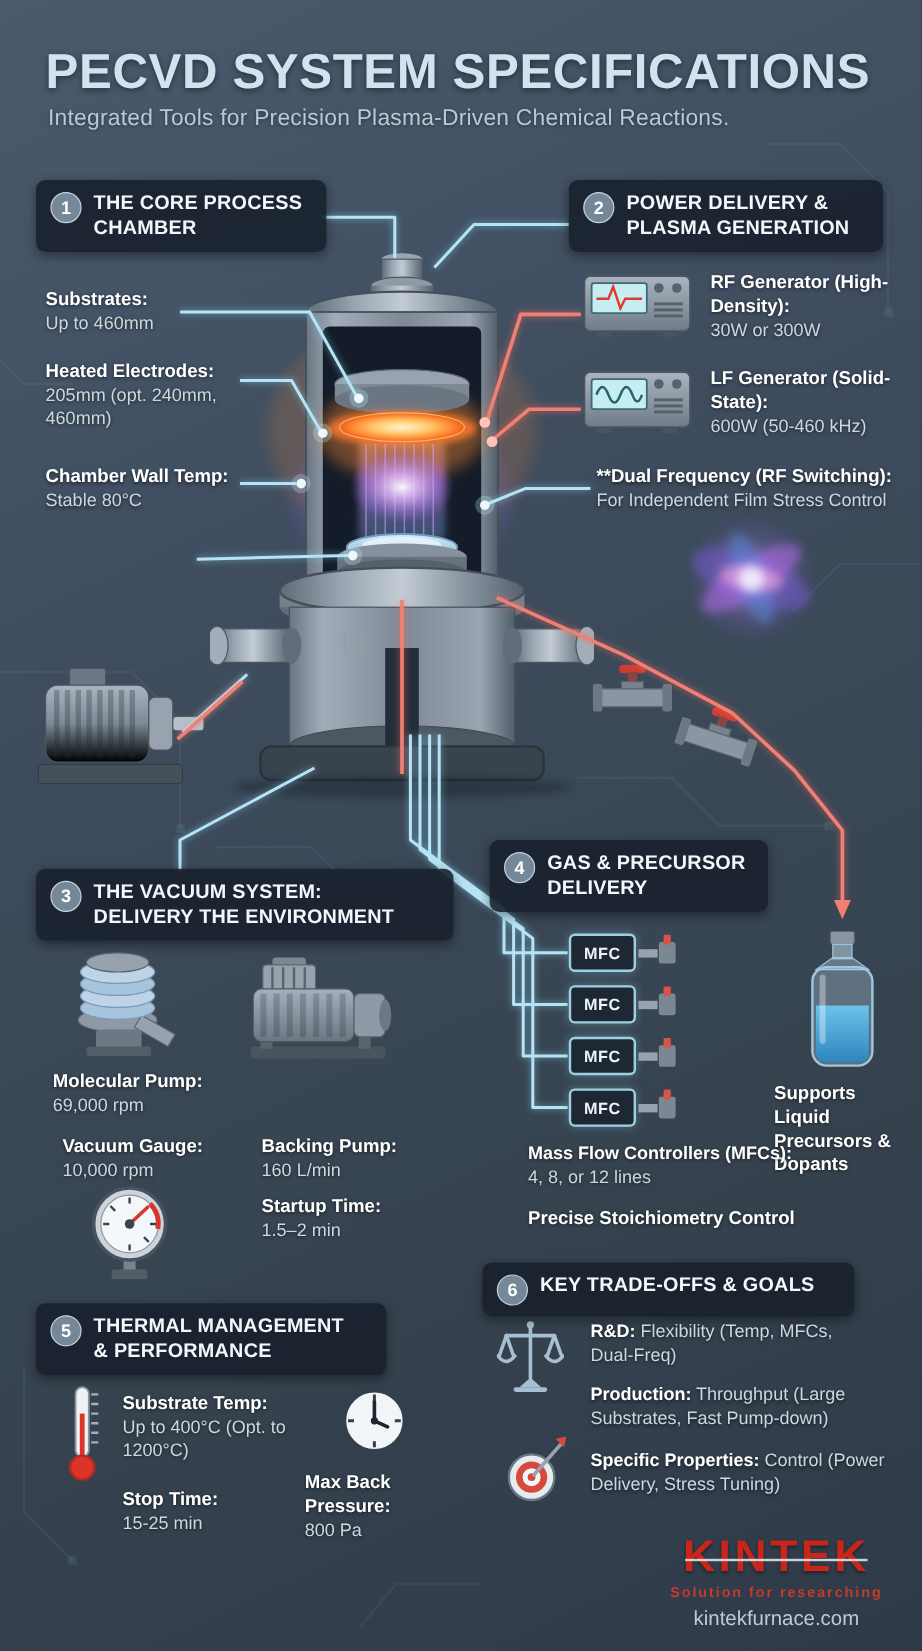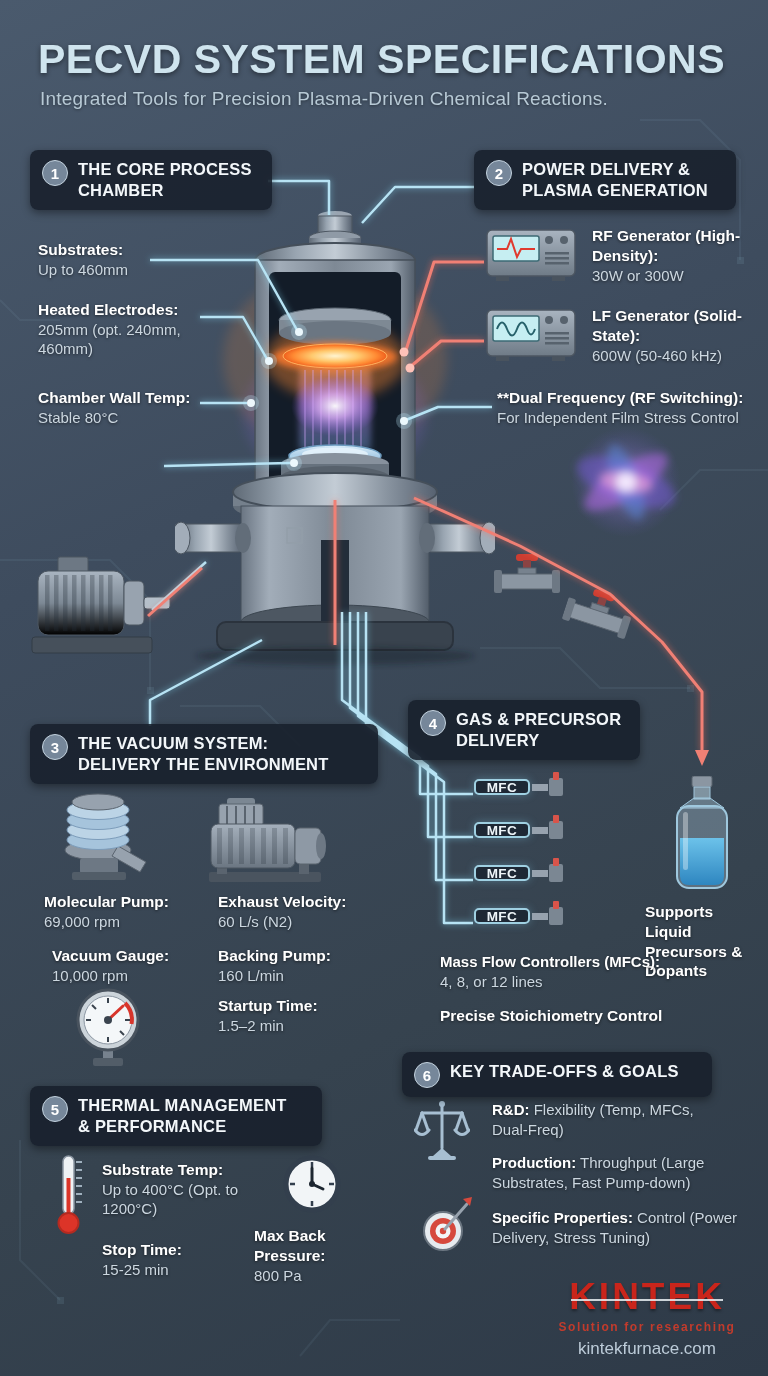--- a/index.html
+++ b/index.html
@@ -21,21 +21,21 @@
   .sec-title div{color:#f3f7fa;font-weight:700;font-size:16.5px;line-height:1.28;
                  letter-spacing:.2px;white-space:nowrap}
   
   .callout{position:absolute;z-index:6}
   .c-label{color:#fff;font-weight:700;font-size:15.5px;line-height:1.28;text-shadow:0 1px 3px rgba(0,0,0,.55)}
   .c-value{color:#ccd7e0;font-size:15px;line-height:1.28;text-shadow:0 1px 3px rgba(0,0,0,.55)}
   .inline-note{font-size:15px;color:#ccd7e0;line-height:1.3;text-shadow:0 1px 3px rgba(0,0,0,.55)}
   .inline-note .b{color:#fff;font-weight:700}
   
   .mfc-row{position:absolute;display:flex;align-items:center;z-index:6}
-  .mfc-box{width:56px;height:16px;background:#1e2835;border:2px solid #9fd0e2;border-radius:5px;
+  .mfc-box{width:56px;height:32px;background:#1e2835;border:2px solid #9fd0e2;border-radius:5px;
            color:#eef5f9;font-weight:700;font-size:13.5px;display:flex;align-items:center;
            justify-content:center;letter-spacing:.5px;box-shadow:0 0 8px rgba(130,200,230,.35)}
   .mfc-pipe{width:16px;height:7px;background:#97a2ae;margin-left:2px}
   .mfc-valve{width:14px;height:18px;background:#7b8793;border-radius:2px;position:relative;margin-left:1px}
   .mfc-valve:before{content:"";position:absolute;left:4px;top:-6px;width:6px;height:8px;background:#d8544a;border-radius:1px}
   
   .logo-wrap{position:relative;display:inline-block}
   .logo-text{font-size:37px;font-weight:700;color:#c9251b;letter-spacing:3px;
              text-shadow:0 2px 3px rgba(0,0,0,.4)}
   .logo-stripe{position:absolute;left:2px;right:2px;top:54%;height:2.5px;background:#e9eef2;opacity:.85}
@@ -421,24 +421,20 @@
       <rect x="80" y="34" width="5" height="36"></rect>
     </g>
     <rect x="92" y="34" width="26" height="36" rx="5" fill="#8e99a5" stroke="#5a646f"></rect>
     <ellipse cx="118" cy="52" rx="5" ry="13" fill="#6d7884"></ellipse>
   </svg>
 
   <div class="callout" style="left:44px;top:892px;width:168px">
     <div class="c-label">Molecular Pump:</div>
     <div class="c-value">69,000 rpm</div>
   </div>
-  <div class="callout" style="left:218px;top:892px;width:160px">
-    <div class="c-label">Exhaust Velocity:</div>
-    <div class="c-value">60 L/s (N2)</div>
-  </div>
   <div class="callout" style="left:52px;top:946px;width:160px">
     <div class="c-label">Vacuum Gauge:</div>
     <div class="c-value">10,000 rpm</div>
   </div>
   <div class="callout" style="left:218px;top:946px;width:160px">
     <div class="c-label">Backing Pump:</div>
     <div class="c-value">160 L/min</div>
   </div>
   <div class="callout" style="left:218px;top:996px;width:160px">
     <div class="c-label">Startup Time:</div>

